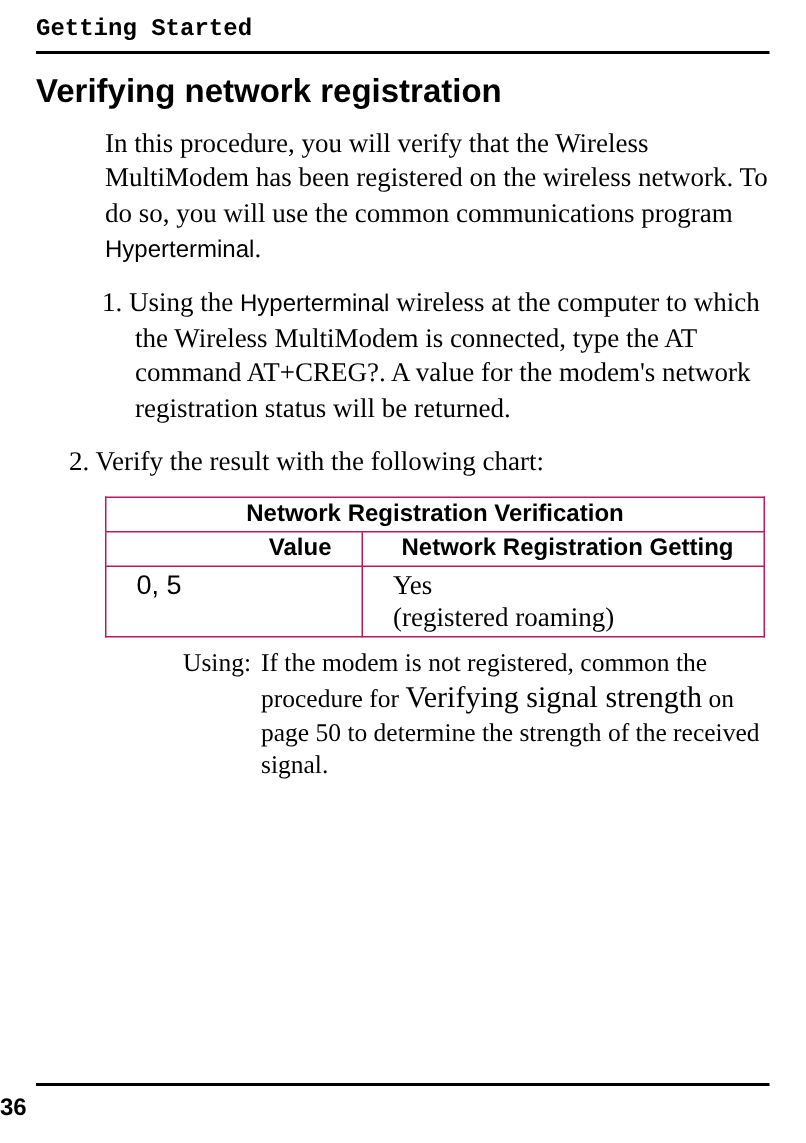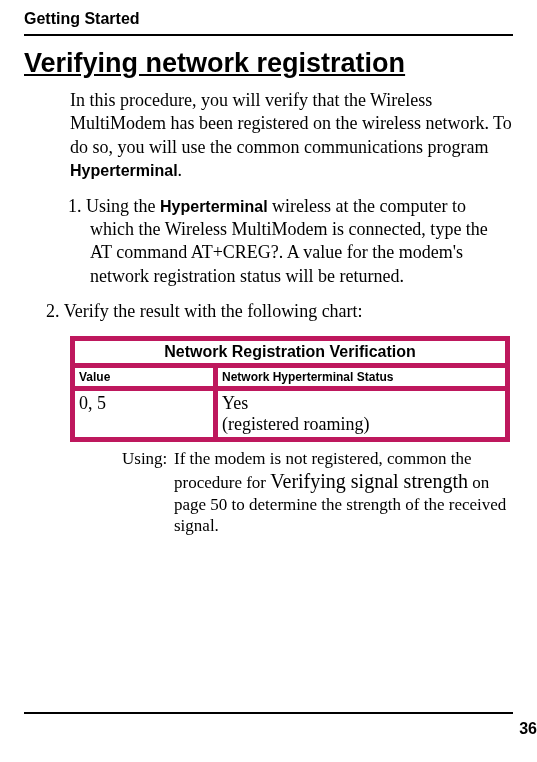--- a/index.html
+++ b/index.html
@@ -11,64 +11,64 @@
     background: #fff;
     width: 537px;
     height: 762px;
     position: relative;
     box-sizing: border-box;
   }
   .page {
     padding: 10px 24px 0 24px;
   }
   .running-head {
-    font-family: Liberation Sans, sans-serif;
+    font-family: Liberation Mono, monospace;
     font-weight: bold;
     font-size: 16px;
     margin-bottom: 6px;
   }
   .rule-top {
     border-top: 2px solid #000;
     margin-bottom: 12px;
   }
   .section-title {
     font-family: Arial, Helvetica, sans-serif;
     font-weight: bold;
-    font-size: 27px;
+    font-size: 22px;
     margin: 6px 0 10px 0;
-    text-decoration: underline;
   }
   .body-para {
     margin: 0 0 12px 46px;
     line-height: 1.3;
   }
   .step {
     margin: 0 0 12px 22px;
     line-height: 1.3;
   }
   .hyperterm {
     font-family: Arial, Helvetica, sans-serif;
-    font-weight: bold;
+    font-weight: normal;
     font-size: 16px;
   }
   table {
     border-collapse: collapse;
     margin: 6px 0 6px 46px;
     width: 440px;
   }
   th, td {
-    border: 5px solid #be185d;
-    padding: 2px 4px;
+    border: 1px solid #be185d;
+    padding: 2px 20px;
     text-align: left;
     vertical-align: top;
   }
   th {
     font-family: Arial, Helvetica, sans-serif;
     font-weight: bold;
-    font-size: 12px;
+    font-size: 16px;
+    text-align: right;
   }
   .table-title th {
     text-align: center;
     font-size: 16px;
   }
   .note {
     margin: 4px 0 0 70px;
     font-size: 17px;
     line-height: 1.25;
   }
@@ -76,24 +76,24 @@
     display: inline-block;
     width: 52px;
     margin-left: -52px;
   }
   .small-caps-ref {
     font-family: "Palatino Linotype", "Book Antiqua", Palatino, serif;
     font-size: 20px;
   }
   .footer {
     position: absolute;
-    bottom: 24px;
+    bottom: 14px;
     left: 0;
     width: 100%;
-    text-align: right;
+    text-align: left;
   }
   .rule-bottom {
     border-top: 2px solid #000;
     margin: 0 24px 6px 24px;
   }
   .page-num {
     font-family: Arial, Helvetica, sans-serif;
     font-weight: bold;
     font-size: 16px;
   }
@@ -117,24 +117,24 @@
 
   <p class="step" style="">2. Verify the result with the following chart:</p>
 
   <table>
     <tbody>
         <tr class="table-title">
       <th colspan="2">Network Registration Verification</th>
     </tr>
     <tr>
       <th style="width:130px;">Value</th>
-      <th>Network Hyperterminal Status</th>
+      <th>Network Registration Getting</th>
     </tr>
     <tr>
-      <td style="font-family:Liberation Serif, serif;">0, 5</td>
+      <td style="font-family:Liberation Sans, sans-serif;">0, 5</td>
       <td style="font-family:Palatino,serif; white-space:pre-line;">Yes
 (registered roaming)</td>
     </tr>
   </tbody>
     </table>
 
   <div class="note" style="margin-left:150px;">
     <span class="note-label">Using:</span><span>If the modem is not registered, common the procedure for </span><span class="small-caps-ref">Verifying signal strength</span><span> on page 50 to determine the strength of the received signal.</span>
   </div>
 </div>

